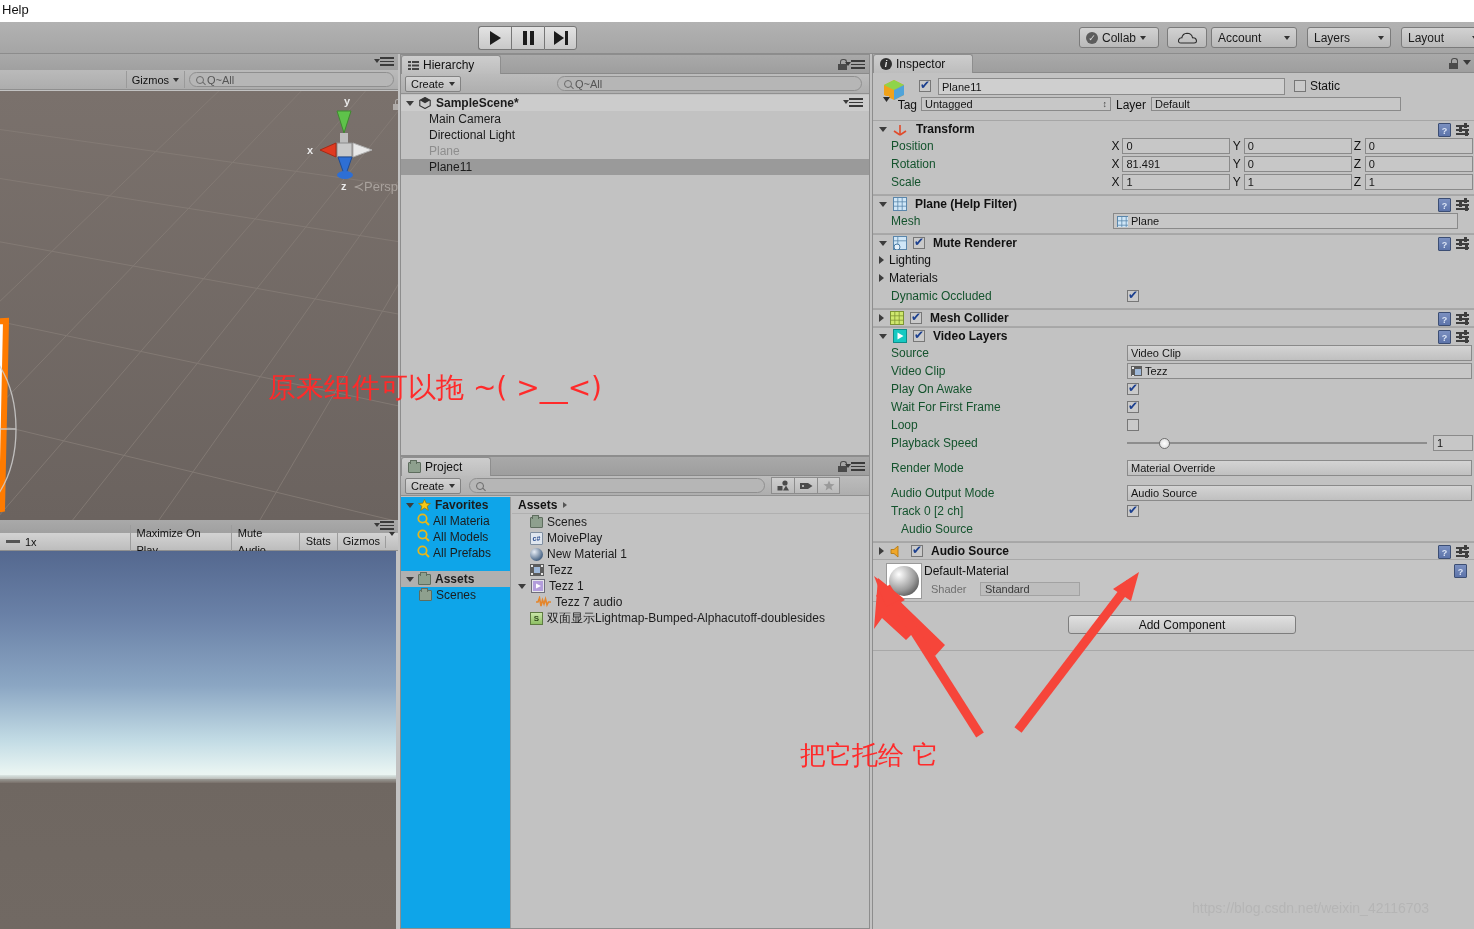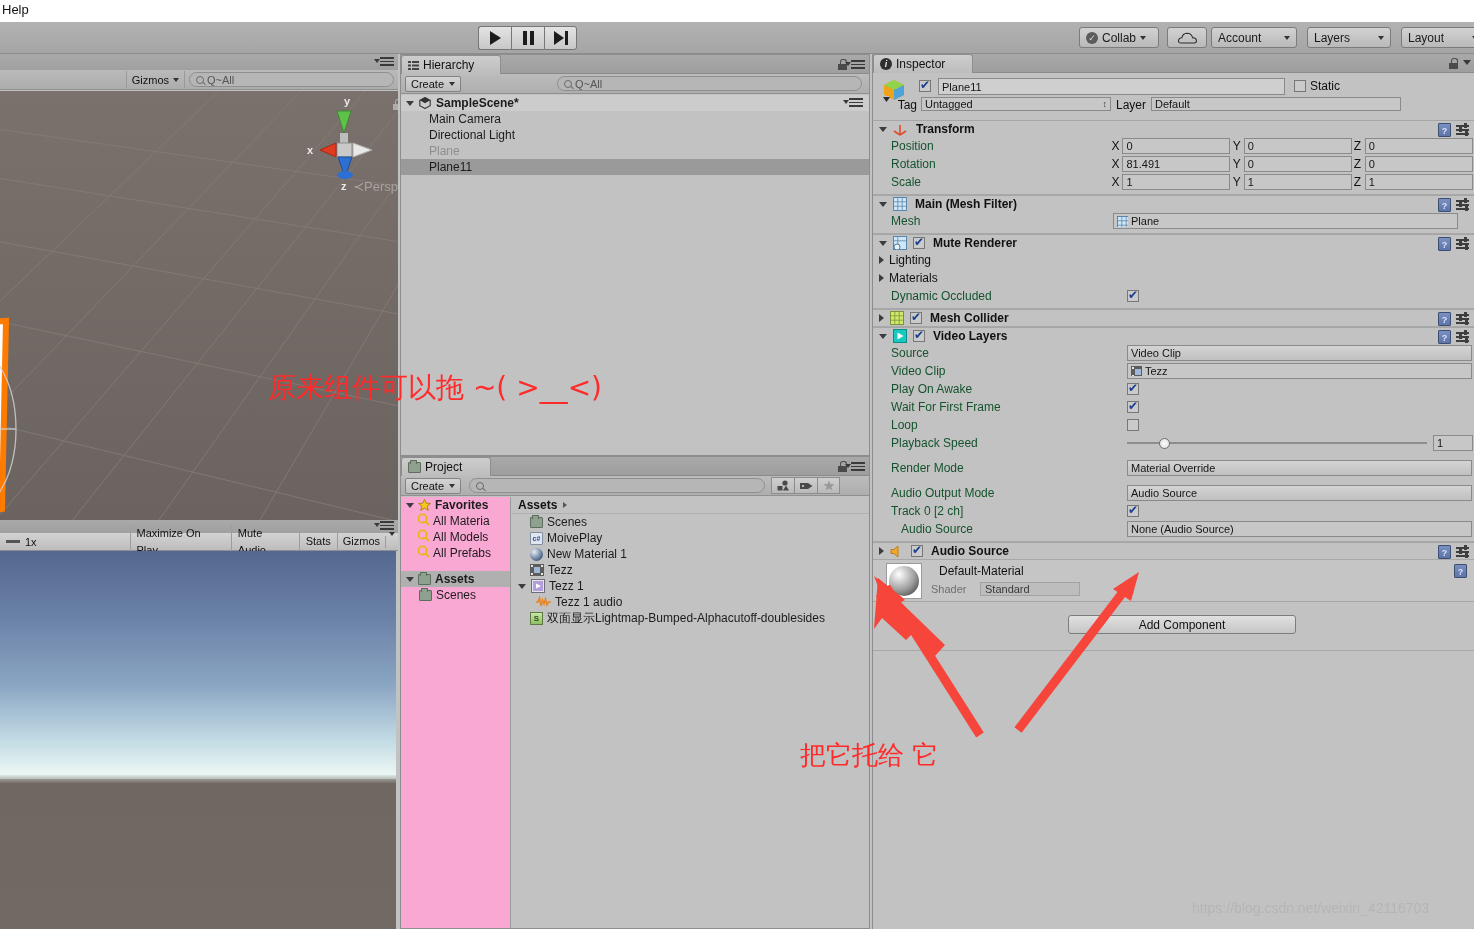--- a/index.html
+++ b/index.html
@@ -367,21 +367,21 @@
             </svg>
         </div>
         <div style="width:23px;height:17px;border:1px solid #8d8d8d;background:linear-gradient(#cfcfcf,#bababa);display:flex;align-items:center;justify-content:center;">
           <svg width="12" height="11" viewBox="0 0 12 11">
               <polygon points="6,0.4 7.5,4 11.5,4.2 8.4,6.7 9.4,10.6 6,8.3 2.6,10.6 3.6,6.7 0.5,4.2 4.5,4" fill="#9a9a9a"></polygon>
             </svg>
         </div>
       </div>
     </div>
 
-    <div style="position:absolute;left:0;top:40px;width:110px;bottom:0;background:#f9a8d4;border-right:1px solid #9b9b9b;">
+    <div style="position:absolute;left:0;top:40px;width:110px;bottom:0;background:#0ea5e9;border-right:1px solid #9b9b9b;">
       <div class="row" style="font-weight:bold;padding-left:5px;gap:4px;">
         <span class="fold open"></span>
         <svg width="13" height="12" viewBox="0 0 13 12">
             <polygon points="6.5,0.4 8.2,4.2 12.4,4.5 9.2,7.2 10.3,11.4 6.5,9 2.7,11.4 3.8,7.2 0.6,4.5 4.8,4.2" fill="#f6c816" stroke="#9c7a05" stroke-width="0.8"></polygon>
           </svg>
         <span>Favorites</span>
       </div>
       <div id="fav-rows">
           <div class="row" style="padding-left:16px;gap:3px;">
             <span style="flex:none"><svg width="13" height="13" viewBox="0 0 13 13">
@@ -467,21 +467,21 @@
               </svg>
             </span>
             <span style="font-size:12px;">Tezz 1</span>
           </div>
           <div class="row" style="padding-left:24px;gap:4px;height:16px;">
             <span style="display:flex;align-items:center;flex:none;">
               <svg width="15" height="12" viewBox="0 0 15 12">
                 <polyline points="0,6 2,6 3.5,2 5,10 6.5,4 8,8 9.5,3 11,9 12.5,6 15,6" fill="none" stroke="#e5862c" stroke-width="1.6"></polyline>
               </svg>
             </span>
-            <span style="font-size:12px;">Tezz 1 audio</span>
+            <span style="font-size:12px;">Tezz 7 audio</span>
           </div>
           <div class="row" style="padding-left: 18px; gap: 4px; height: 16px;">
             <span style="display:flex;align-items:center;flex:none;">
               <span class="sh">S</span>
             </span>
             <span style="font-size:12px;">双面显示Lightmap-Bumped-Alphacutoff-doublesides</span>
           </div>
         </div>
     </div>
   </div>
@@ -597,21 +597,21 @@
             <svg width="14" height="14" viewBox="0 0 14 14">
               <rect x="0.5" y="0.5" width="13" height="13" fill="#cfe6f7" stroke="#5a86ab"></rect>
               <g stroke="#5a86ab" stroke-width="0.8">
                 <line x1="4.8" y1="0.5" x2="4.8" y2="13.5"></line>
                 <line x1="9.2" y1="0.5" x2="9.2" y2="13.5"></line>
                 <line x1="0.5" y1="4.8" x2="13.5" y2="4.8"></line>
                 <line x1="0.5" y1="9.2" x2="13.5" y2="9.2"></line>
               </g>
             </svg>
           </span>
-          <span style="margin-left:4px;">Main (Mesh Filter)</span>
+          <span style="margin-left:4px;">Plane (Help Filter)</span>
           <div style="position:absolute;right:6px;top:2px;display:flex;gap:5px;align-items:center;">
             <div class="help-ico">?</div>
             <div class="pre-ico">
               <i></i>
               <i></i>
               <i></i>
               <b style="left:8px;top:-1px"></b>
               <b style="left:3px;top:3px"></b>
               <b style="left:9px;top:7px"></b>
             </div>
@@ -773,23 +773,20 @@
         <div class="prow" style="position:relative;margin-top:7px;">
           <div class="plabel" style="width:254px;">Audio Output Mode</div>
           <div class="ifield" style="width:345px;background:linear-gradient(#d4d4d4,#c0c0c0);">Audio Source</div>
         </div>
         <div class="prow" style="position:relative;">
           <div class="plabel" style="width:254px;">Track 0 [2 ch]</div>
           <span class="chk on"></span>
         </div>
         <div class="prow" style="position:relative;">
           <div class="plabel" style="width:254px;padding-left:28px;">Audio Source</div>
-          <div class="ifield" style="width:345px;gap:3px;">
-            <span>None (Audio Source)</span>
-          </div>
         </div>
         <div class="separator" style="margin-top:3px;"></div>
         <div class="comp-head" style="position:relative;padding-left:6px;background:#c2c2c2;">
           <span class="fold"></span>
           <span style="display:flex;align-items:center;margin-left:2px;">
             <svg width="15" height="13" viewBox="0 0 15 13">
               <polygon points="1,4.5 4,4.5 8,1 8,12 4,8.5 1,8.5" fill="#f0a72a" stroke="#b87a10" stroke-width="0.9"></polygon>
             </svg>
           </span>
           <span class="chk on" style="margin-left:2px;"></span>
@@ -805,21 +802,21 @@
               <b style="left:9px;top:7px"></b>
             </div>
           </div>
         </div>
         <div class="separator"></div>
         <div style="position:relative;height:42px;background:#c5c5c5;border-bottom:1px solid #a6a6a6;">
           <span class="fold" style="position:absolute;left:5px;top:26px;"></span>
           <div style="position:absolute;left:13px;top:3px;width:36px;height:36px;background:#fff;border:1px solid #9a9a9a;display:flex;align-items:center;justify-content:center;">
             <div style="width:30px;height:30px;border-radius:50%;background:radial-gradient(circle at 33% 28%,#ffffff,#9b9b9b 55%,#2b2b2b 100%);"></div>
           </div>
-          <div style="position:absolute;left:66px;top:4px;font-size:12px;">Default-Material</div>
+          <div style="position:absolute;left:51px;top:4px;font-size:12px;">Default-Material</div>
           <div style="position:absolute;left:58px;top:23px;font-size:11px;color:#6f6f6f;">Shader</div>
           <div style="position:absolute;left:107px;top:22px;width:100px;height:14px;background:#bdbdbd;border:1px solid #a2a2a2;font-size:11px;color:#3a3a3a;padding-left:4px;line-height:13px;">Standard</div>
           <div class="help-ico" style="position:absolute;right:8px;top:4px;">?</div>
         </div>
         <div style="position:relative;height:48px;">
           <div class="addcomp" style="left:195px;top:13px;width:228px;">Add Component</div>
         </div>
         <div class="separator"></div>
       </div>
   </div>

